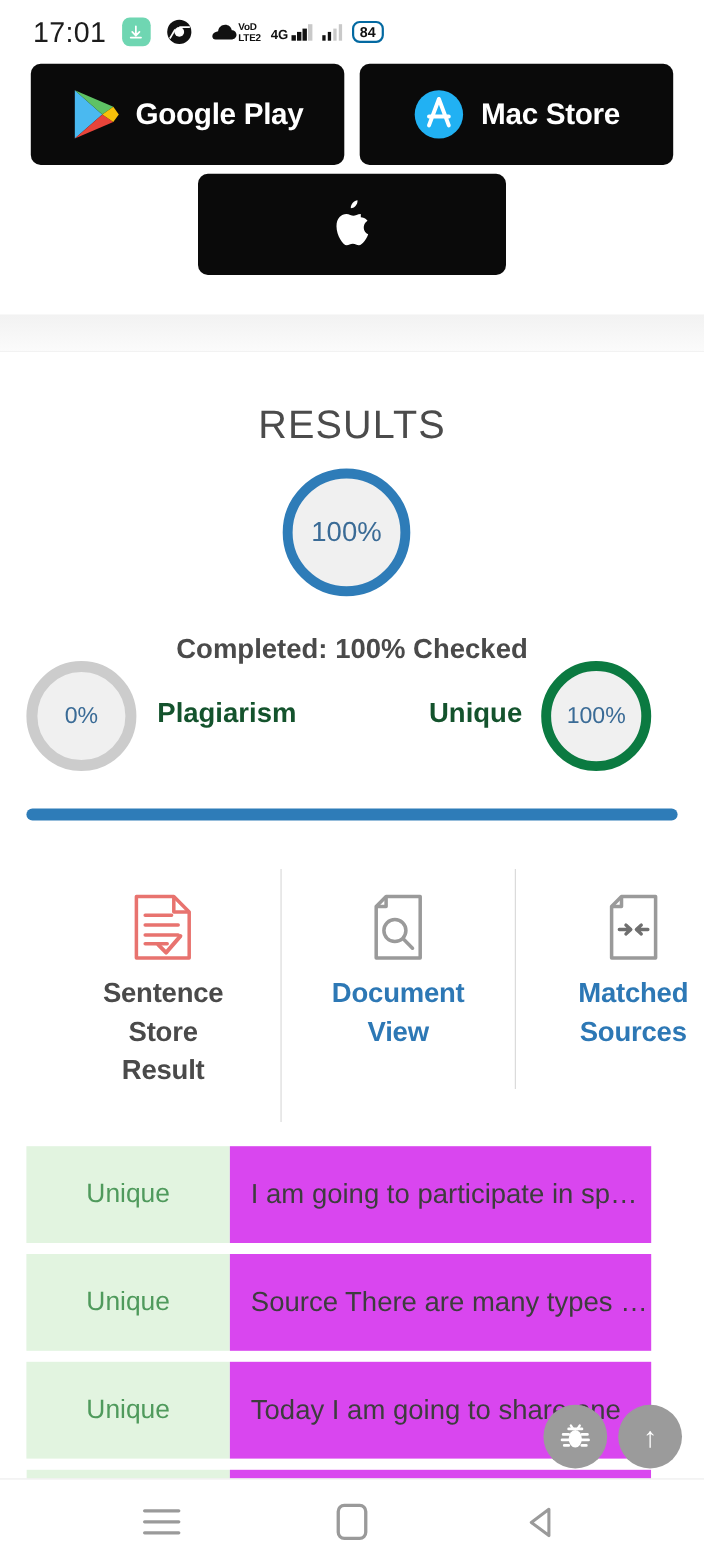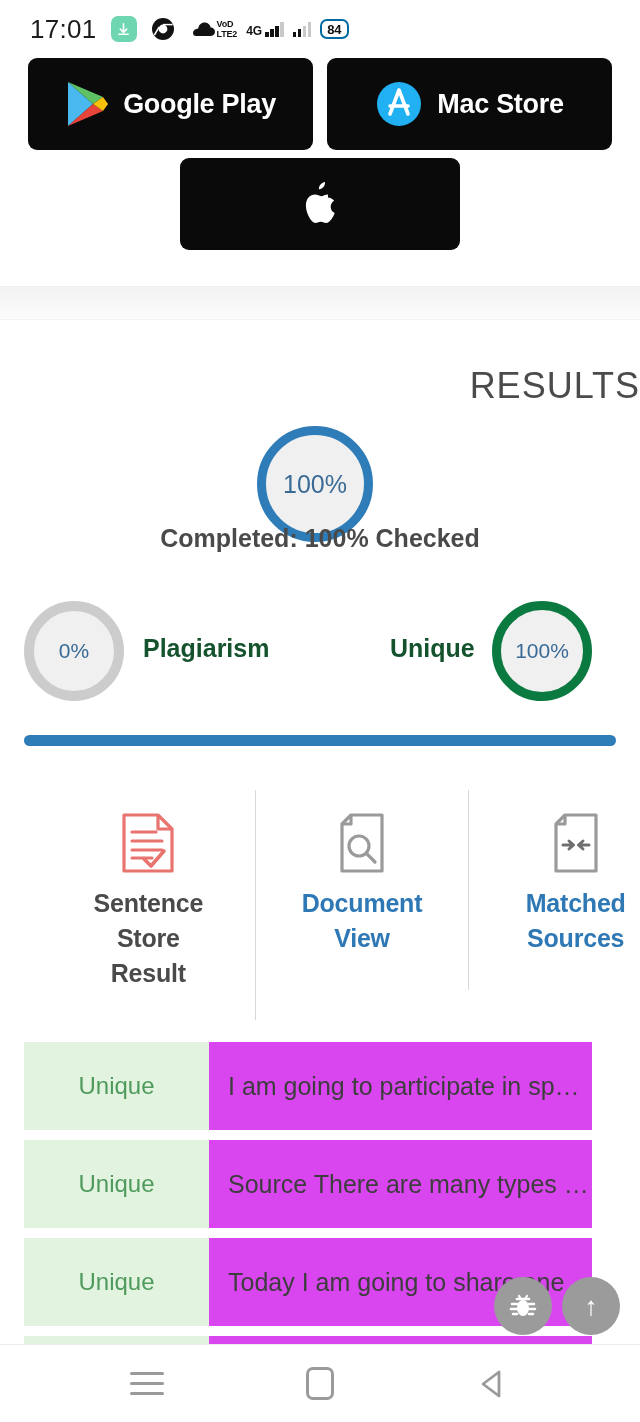--- a/index.html
+++ b/index.html
@@ -57,33 +57,33 @@
   .store-btn.wide { width:285px; }
   .store-btn.app { width:280px; }
   .store-label { color:#fff; font-size:27px; font-weight:bold; letter-spacing:-0.3px; }
 
   
   .gray-band { position:absolute; top:286px; left:0; width:640px; height:34px;
       background:linear-gradient(#f2f2f2,#fbfbfb); border-top:1px solid #eee; border-bottom:1px solid #f2f2f2; }
 
   
   .results-title {
-    position:absolute; top:365px; left:0; width:640px; text-align:right;
+    position:absolute; top:365px; left:0; width:640px; text-align:center;
     font-size:36px; color:#4b4b4b; letter-spacing:1px;
   }
   .main-circle {
     position:absolute; top:426px; left:257px;
     width:116px; height:116px; border-radius:50%;
     border:9px solid #2e7cb8; background:#f0f0f0;
     display:flex; align-items:center; justify-content:center;
   }
   .main-circle span { font-size:25px; color:#3a6b96; }
 
   .completed {
-    position:absolute; top:524px; left:0; width:640px; text-align:center;
+    position:absolute; top:576px; left:0; width:640px; text-align:center;
     font-size:25px; font-weight:bold; color:#4a4a4a;
   }
 
   .stats-row { position:absolute; top:596px; left:0; width:640px; height:115px; }
   .stat-circle {
     position:absolute; width:100px; height:100px; border-radius:50%;
     background:#f0f0f0; display:flex; align-items:center; justify-content:center;
   }
   .stat-circle span { font-size:21px; color:#3a6b96; }
   .plag-circle { left:24px; top:5px; border:10px solid #cccccc; }

